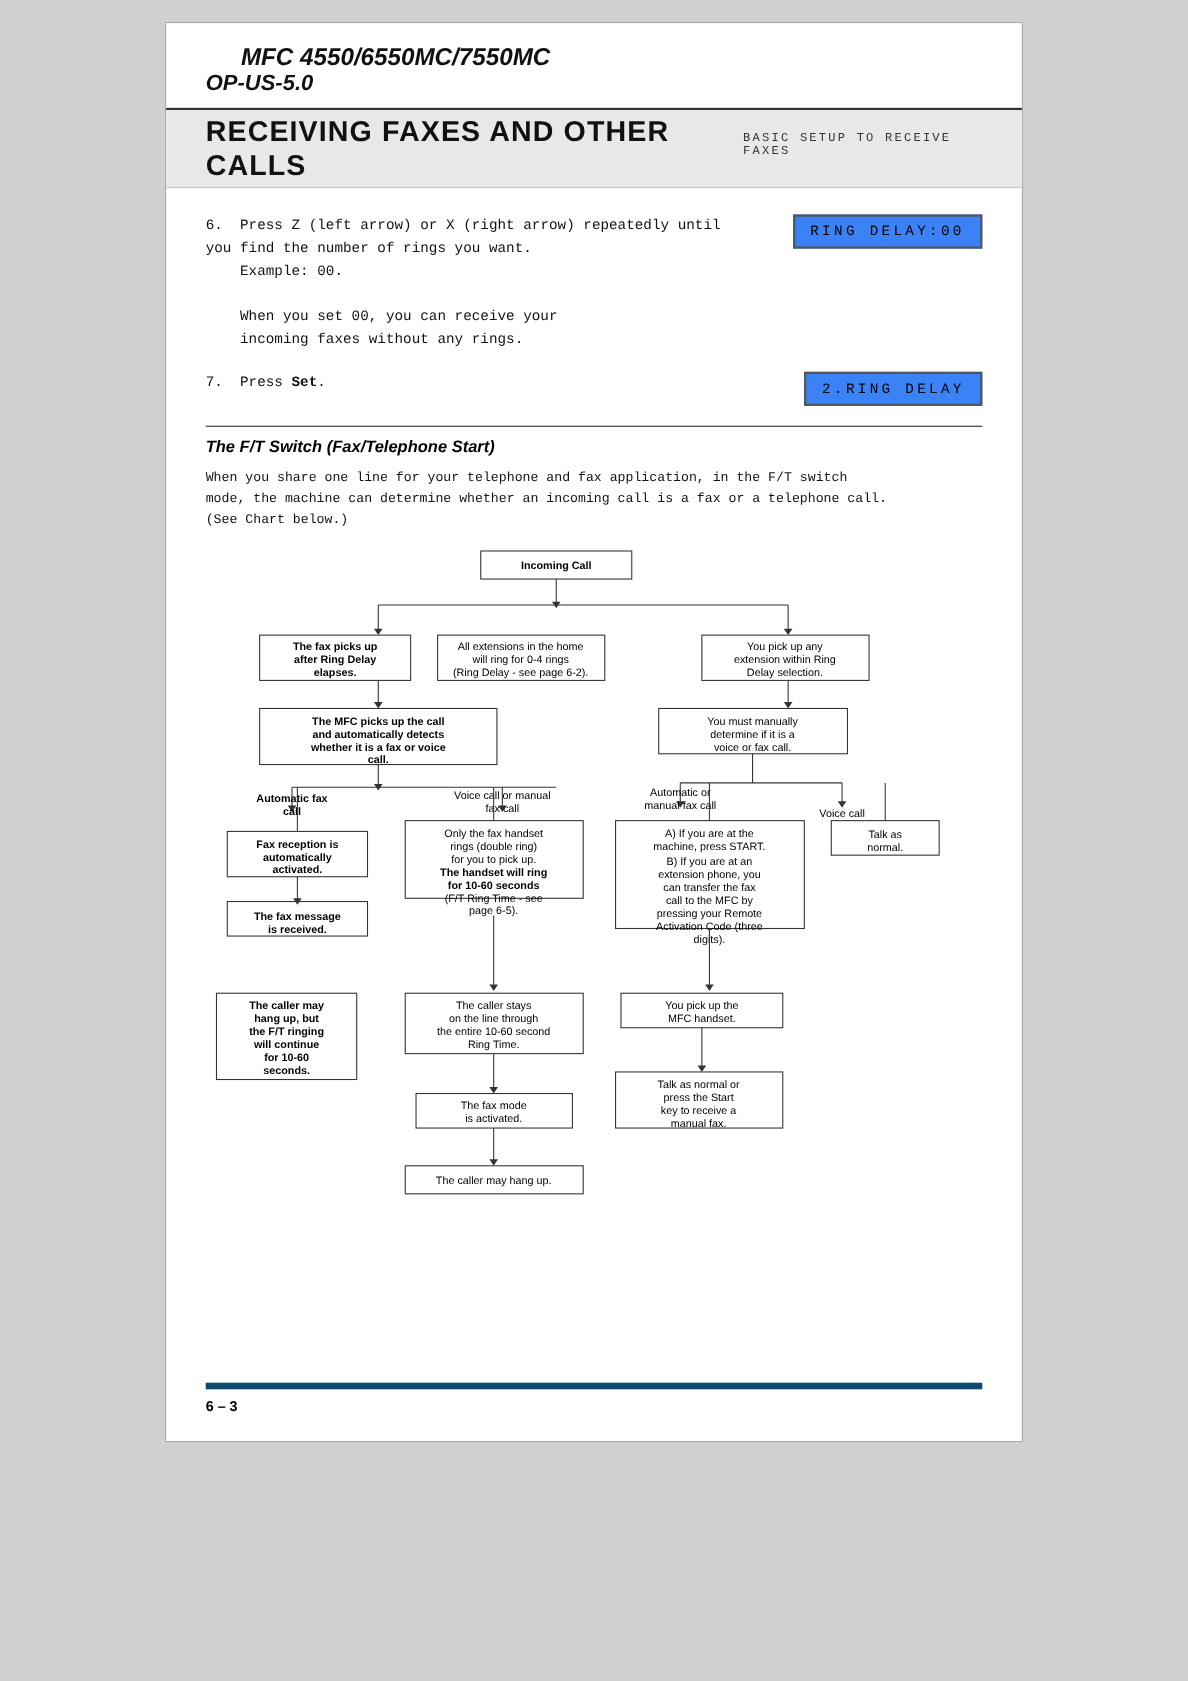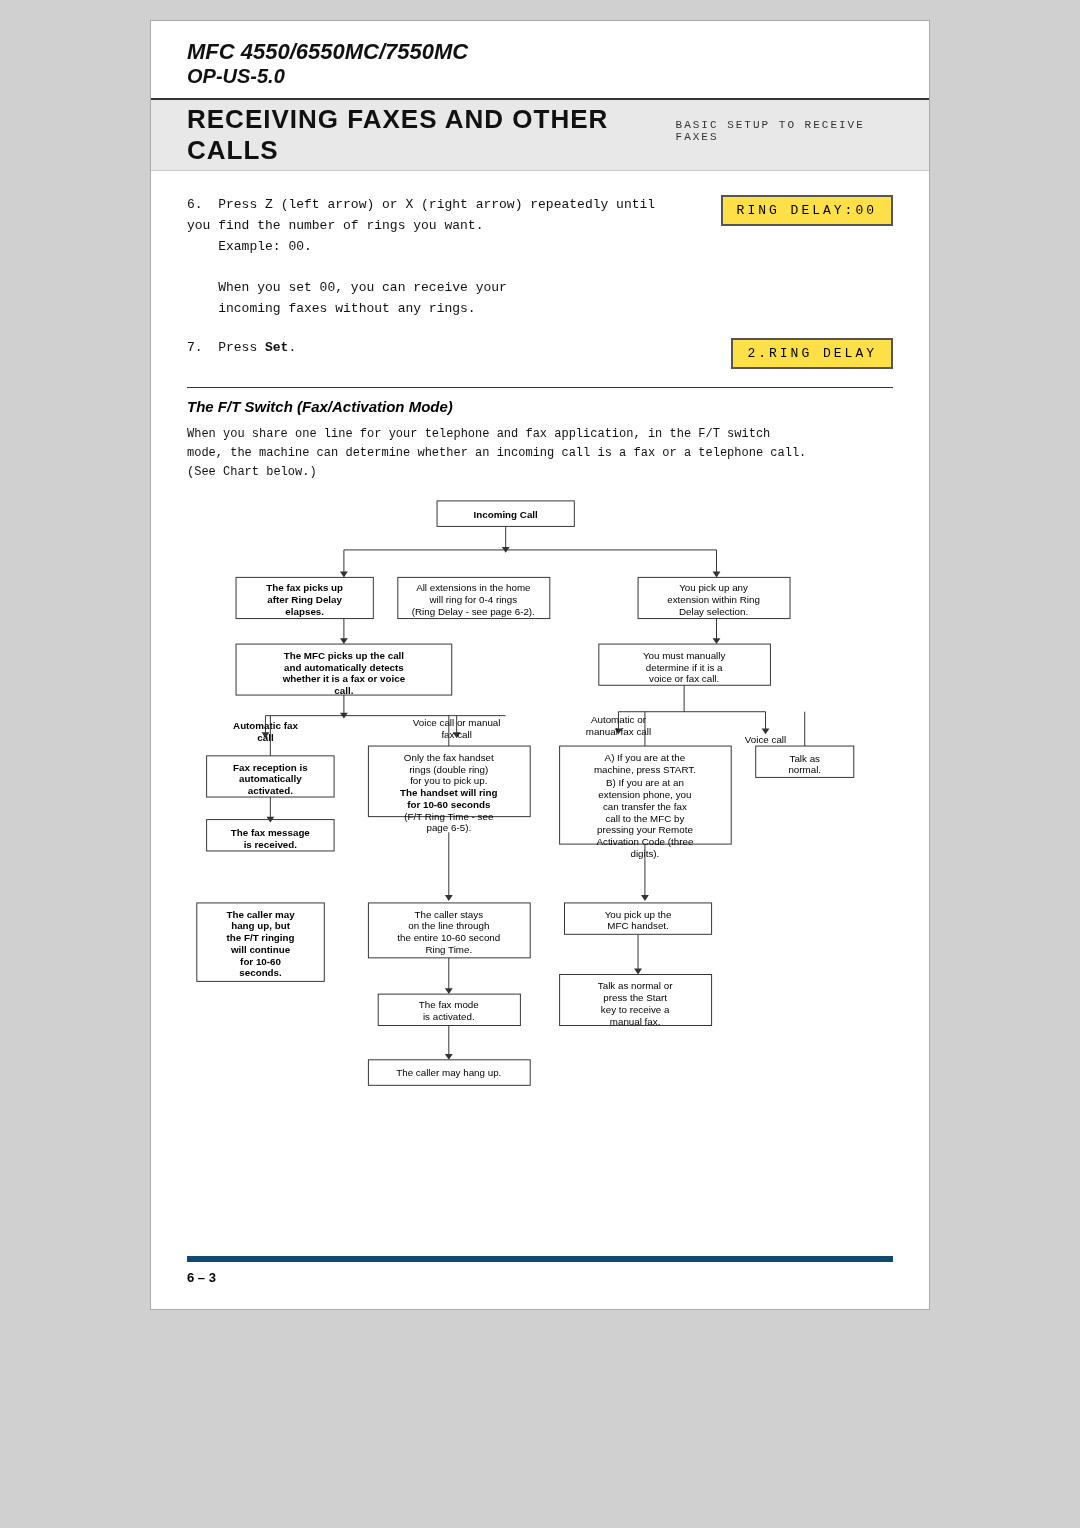--- a/index.html
+++ b/index.html
@@ -23,20 +23,21 @@
     .header-bar {
       padding: 18px 36px 10px 36px;
       border-bottom: 2px solid #333;
     }
     .header-bar .model {
       font-size: 22px;
       font-weight: bold;
       font-style: italic;
       font-family: Arial, sans-serif;
       color: #111;
+      margin-left: 32px;
     }
     .header-bar .op-us {
       font-size: 20px;
       font-weight: bold;
       font-style: italic;
       font-family: Arial, sans-serif;
       color: #111;
     }
     .title-bar {
       background: #e8e8e8;
@@ -71,21 +72,21 @@
     }
     .step-text {
       flex: 1;
       font-family: 'Courier New', monospace;
       font-size: 13px;
       line-height: 1.6;
       color: #111;
     }
     .lcd-box {
       border: 2px solid #555;
-      background: #fde047;
+      background: #3b82f6;
       padding: 6px 14px;
       font-family: 'Courier New', monospace;
       font-size: 13px;
       letter-spacing: 3px;
       min-width: 160px;
       text-align: center;
       white-space: nowrap;
     }
     .lcd-placeholder {
       min-width: 160px;
@@ -160,21 +161,21 @@
     <div class="step-block">
       <div class="step-text">
         7. &nbsp;Press <span class="inline-bold">Set</span>.
       </div>
       <div class="lcd-box">2.RING  DELAY</div>
     </div>
 
 
     <hr class="section-divider">
 
-    <div class="section-title">The F/T Switch (Fax/Activation Mode)</div>
+    <div class="section-title">The F/T Switch (Fax/Telephone Start)</div>
 
     <div class="para-text">
       When you share one line for your telephone and fax application, in the F/T switch<br>
       mode, the machine can determine whether an incoming call is a fax or a telephone call.<br>
       (See Chart below.)
     </div>
 
     <div class="flowchart-container">
       <svg class="fc-svg" viewBox="0 0 720 750" xmlns="http://www.w3.org/2000/svg">
         <style>

